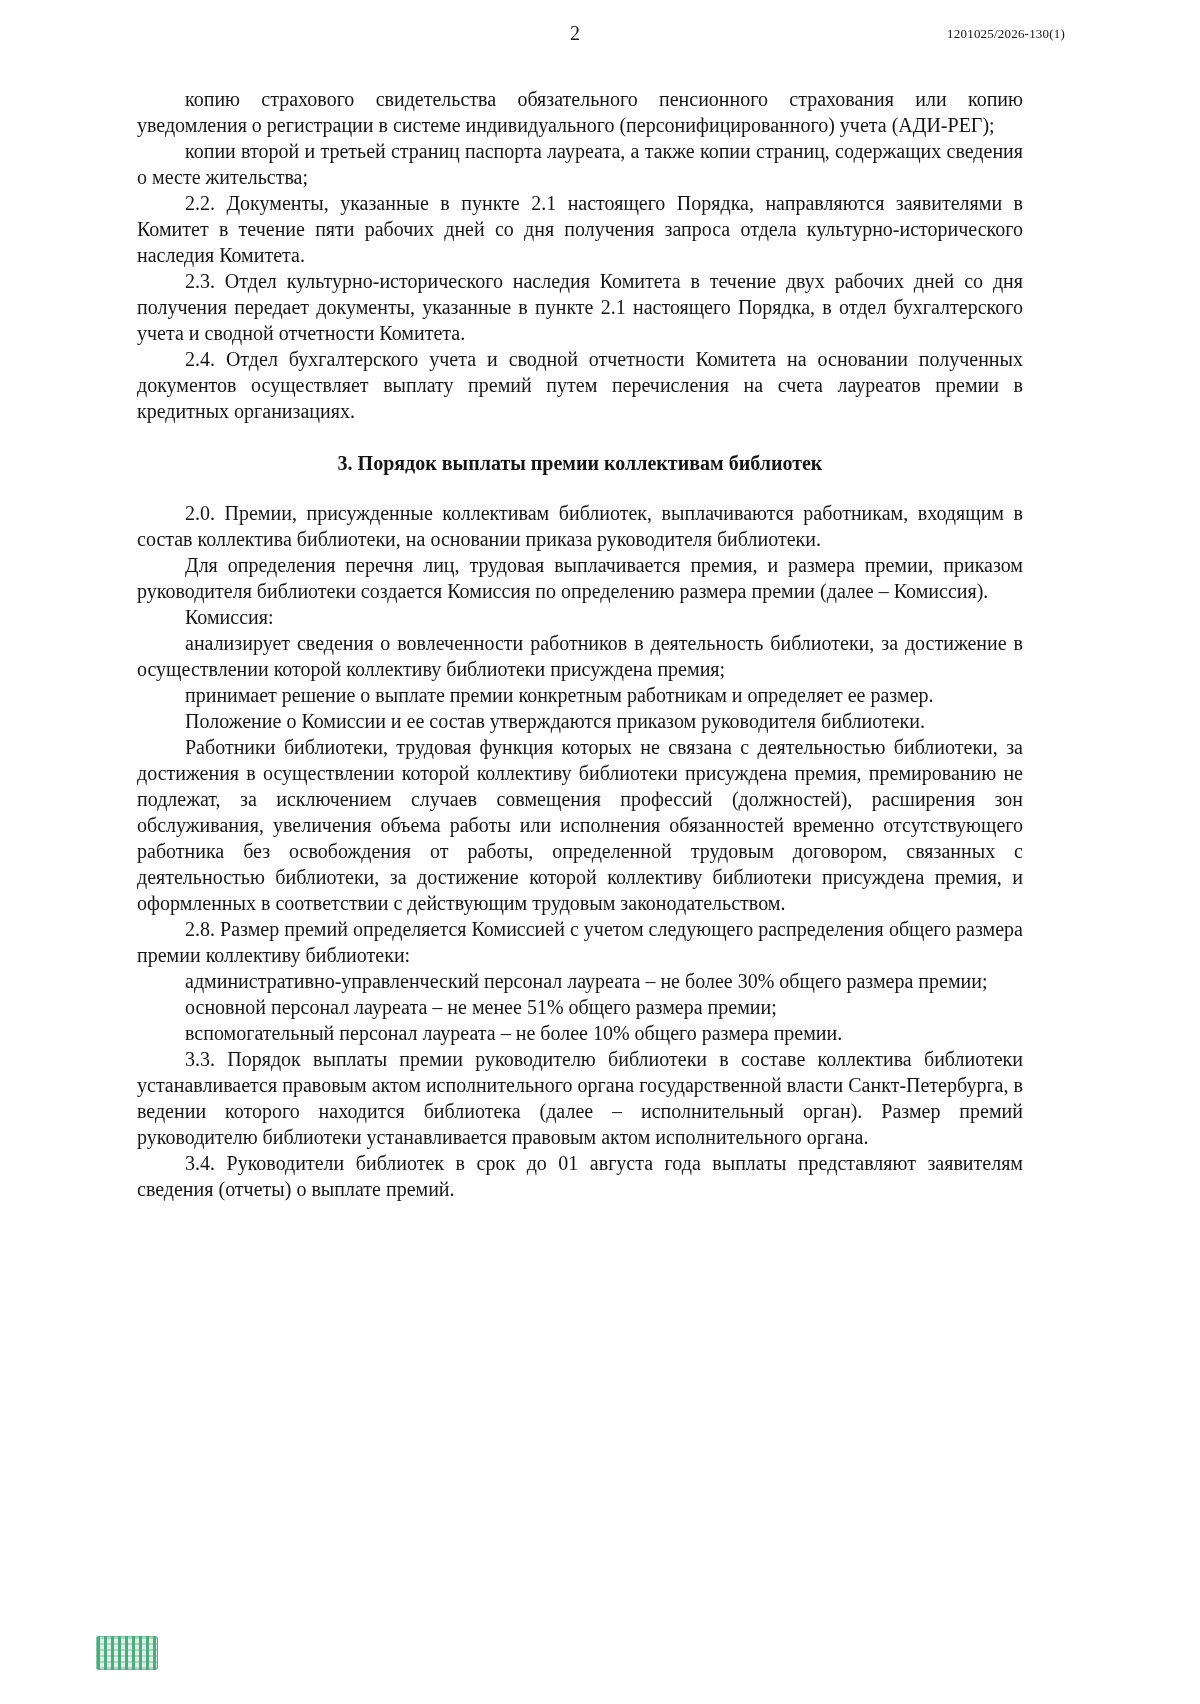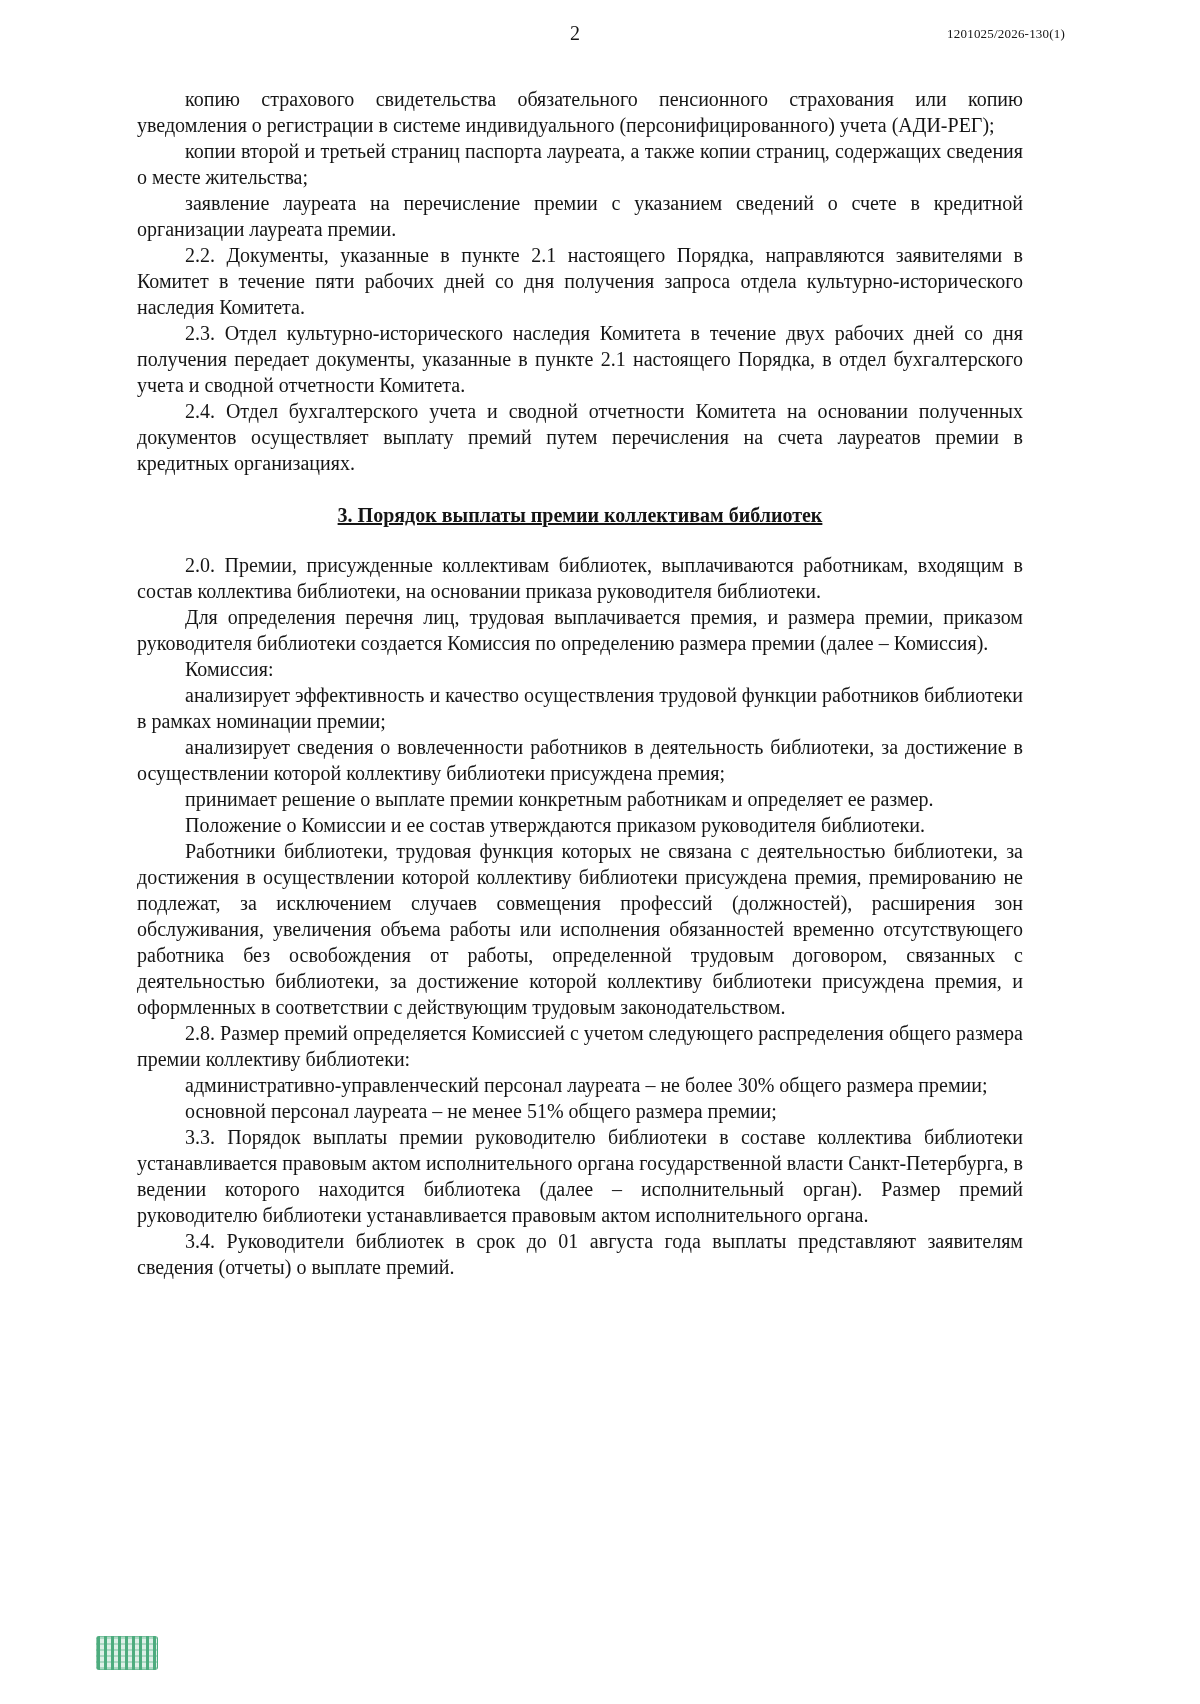--- a/index.html
+++ b/index.html
@@ -39,21 +39,20 @@
     text-align: justify;
   }
   .para { text-indent: 48px; }
   .para.cont { text-indent: 0; }
   .section-heading {
     font-size: 20px;
     font-weight: bold;
     text-align: center;
     text-indent: 0;
     margin: 26px 0 24px 0;
-    text-decoration: underline;
   }
   .stamp-fragment {
     position: absolute;
     left: 96px;
     bottom: 34px;
     width: 62px;
     height: 34px;
     background:
       repeating-linear-gradient(90deg, #2f9e68 0 3px, rgba(47,158,104,0.18) 3px 7px),
       repeating-linear-gradient(0deg, rgba(47,158,104,0.35) 0 2px, rgba(255,255,255,0) 2px 6px);
@@ -66,37 +65,36 @@
 <body>
 
 <div class="page">
 
   <div class="header-pagenum">2</div>
   <div class="header-docref">1201025/2026-130(1)</div>
 
   <div class="body-text">
     <p class="para">копию страхового свидетельства обязательного пенсионного страхования или копию уведомления о регистрации в системе индивидуального (персонифицированного) учета (АДИ-РЕГ);</p>
     <p class="para">копии второй и третьей страниц паспорта лауреата, а также копии страниц, содержащих сведения о месте жительства;</p>
-    <p class="para">заявление лауреата на перечисление премии с указанием сведений о счете в кредитной организации лауреата премии.</p>
     <p class="para">2.2. Документы, указанные в пункте 2.1 настоящего Порядка, направляются заявителями в Комитет в течение пяти рабочих дней со дня получения запроса отдела культурно-исторического наследия Комитета.</p>
     <p class="para">2.3. Отдел культурно-исторического наследия Комитета в течение двух рабочих дней со дня получения передает документы, указанные в пункте 2.1 настоящего Порядка, в отдел бухгалтерского учета и сводной отчетности Комитета.</p>
     <p class="para">2.4. Отдел бухгалтерского учета и сводной отчетности Комитета на основании полученных документов осуществляет выплату премий путем перечисления на счета лауреатов премии в кредитных организациях.</p>
 
     <h3 class="section-heading">3. Порядок выплаты премии коллективам библиотек</h3>
 
     <p class="para">2.0. Премии, присужденные коллективам библиотек, выплачиваются работникам, входящим в состав коллектива библиотеки, на основании приказа руководителя библиотеки.</p>
     <p class="para">Для определения перечня лиц, трудовая выплачивается премия, и размера премии, приказом руководителя библиотеки создается Комиссия по определению размера премии (далее – Комиссия).</p>
     <p class="para">Комиссия:</p>
-    <p class="para">анализирует эффективность и качество осуществления трудовой функции работников библиотеки в рамках номинации премии;</p>
     <p class="para">анализирует сведения о вовлеченности работников в деятельность библиотеки, за достижение в осуществлении которой коллективу библиотеки присуждена премия;</p>
     <p class="para">принимает решение о выплате премии конкретным работникам и определяет ее размер.</p>
     <p class="para">Положение о Комиссии и ее состав утверждаются приказом руководителя библиотеки.</p>
     <p class="para">Работники библиотеки, трудовая функция которых не связана с деятельностью библиотеки, за достижения в осуществлении которой коллективу библиотеки присуждена премия, премированию не подлежат, за исключением случаев совмещения профессий (должностей), расширения зон обслуживания, увеличения объема работы или исполнения обязанностей временно отсутствующего работника без освобождения от работы, определенной трудовым договором, связанных с деятельностью библиотеки, за достижение которой коллективу библиотеки присуждена премия, и оформленных в соответствии с действующим трудовым законодательством.</p>
     <p class="para">2.8. Размер премий определяется Комиссией с учетом следующего распределения общего размера премии коллективу библиотеки:</p>
     <p class="para">административно-управленческий персонал лауреата – не более 30% общего размера премии;</p>
     <p class="para">основной персонал лауреата – не менее 51% общего размера премии;</p>
+    <p class="para">вспомогательный персонал лауреата – не более 10% общего размера премии.</p>
     <p class="para">3.3. Порядок выплаты премии руководителю библиотеки в составе коллектива библиотеки устанавливается правовым актом исполнительного органа государственной власти Санкт-Петербурга, в ведении которого находится библиотека (далее – исполнительный орган). Размер премий руководителю библиотеки устанавливается правовым актом исполнительного органа.</p>
     <p class="para">3.4. Руководители библиотек в срок до 01 августа года выплаты представляют заявителям сведения (отчеты) о выплате премий.</p>
   </div>
 
   <div class="stamp-fragment"></div>
 
 </div>
 
 </body></html>

